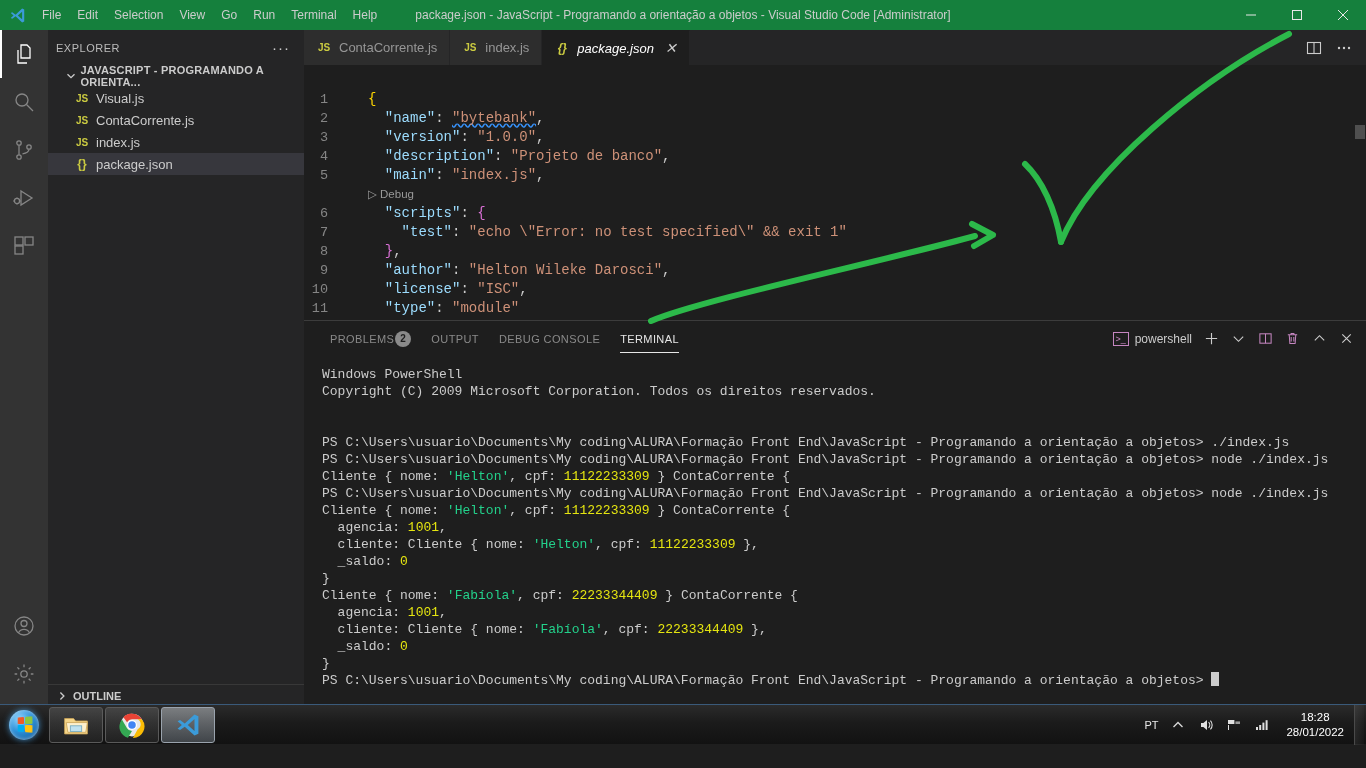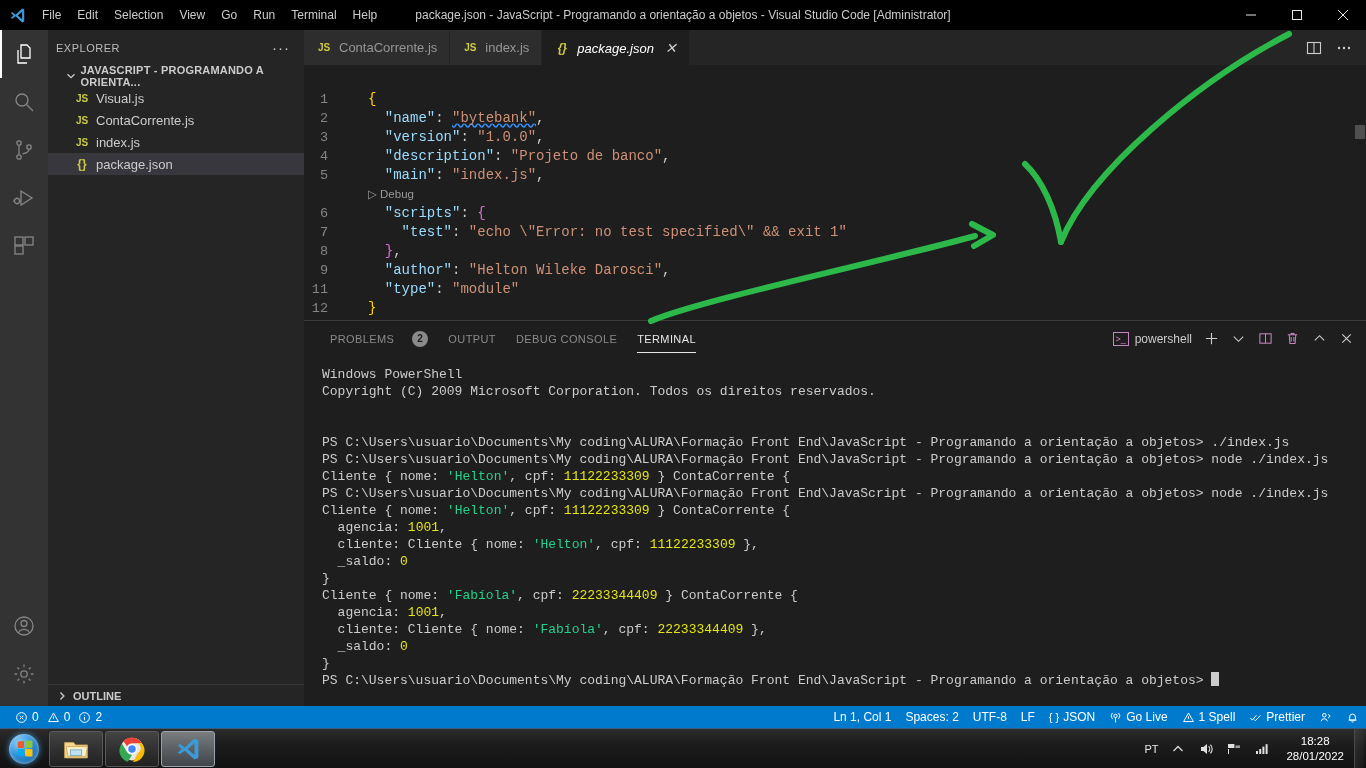--- a/index.html
+++ b/index.html
@@ -8,21 +8,21 @@
     font-family:"Liberation Sans", sans-serif;
     font-size:13px;
     color:#cccccc;
     -webkit-font-smoothing:antialiased;
   }
   .app { position:relative; width:1366px; height:768px; }
 
   
   .titlebar {
     position:absolute; left:0; top:0; width:1366px; height:30px;
-    background:#000000; display:flex; align-items:center;
+    background:#15803d; display:flex; align-items:center;
   }
   .vs-logo { width:34px; height:30px; display:flex; align-items:center; justify-content:center; }
   .vs-logo svg { width:17px; height:17px; }
   .menu { display:flex; align-items:center; height:30px; }
   .menu-item {
     padding:0 8px; height:30px; line-height:30px; font-size:12px; color:#cccccc;
     cursor:default; white-space:nowrap;
   }
   .title-center {
     position:absolute; left:0; right:0; text-align:center; font-size:12px;
@@ -116,21 +116,21 @@
   .codelens { color:#999999; font-size:11.5px; font-family:"Liberation Sans",sans-serif; }
   .squig { text-decoration: underline wavy #3794ff; text-decoration-skip-ink:none; }
 
   .scroll-deco { position:absolute; right:0; top:0; width:14px; height:100%; }
   .scroll-thumb { position:absolute; right:1px; top:38px; width:10px; height:14px; background:#4f4f4f; }
 
   
   .panel { position:absolute; left:304px; top:320px; width:1062px; height:386px; background:#1e1e1e; border-top:1px solid #3c3c3c; }
   .panel-tabs { height:35px; display:flex; align-items:center; padding-left:16px; position:relative; }
   .ptab {
-    height:35px; display:flex; align-items:center; gap:18px; padding:0 10px;
+    height:35px; display:flex; align-items:center; gap:1px; padding:0 10px;
     font-size:11px; letter-spacing:.4px; color:#8a8a8a; cursor:pointer; position:relative;
   }
   .ptab.active { color:#e7e7e7; }
   .ptab.active::after { content:""; position:absolute; left:10px; right:10px; bottom:3px; height:1px; background:#e7e7e7; }
   .badge {
     background:#8a8a8a; color:#1e1e1e; border-radius:9px; min-width:16px; height:16px;
     font-size:10px; display:inline-flex; align-items:center; justify-content:center; padding:0 5px; font-weight:bold;
   }
   .panel-actions { position:absolute; right:8px; top:0; height:35px; display:flex; align-items:center; gap:3px; }
   .pshell-label { display:flex; align-items:center; gap:6px; font-size:12px; color:#cccccc; padding-right:4px; }
@@ -154,21 +154,21 @@
     position:absolute; left:0; top:706px; width:1366px; height:22px; background:#007acc;
     display:flex; align-items:center; color:#ffffff; font-size:12px;
   }
   .sb-left { display:flex; align-items:center; padding-left:8px; gap:0; }
   .sb-right { margin-left:auto; display:flex; align-items:center; }
   .sb-item { display:flex; align-items:center; gap:4px; padding:0 7px; height:22px; cursor:pointer; white-space:nowrap; }
   .sb-item svg { width:13px; height:13px; }
 
   
   .taskbar {
-    position:absolute; left:0; top:728px; width:1366px; height:40px;
+    position:absolute; left:0; top:704px; width:1366px; height:40px;
     background:linear-gradient(to bottom,#2b2b2b 0%,#1b1b1b 45%,#121212 100%);
     display:flex; align-items:center; border-top:1px solid #3a5a7a;
   }
   .start-orb {
     width:48px; height:38px; display:flex; align-items:center; justify-content:center; cursor:pointer;
   }
   .orb {
     width:30px; height:30px; border-radius:50%;
     background:radial-gradient(circle at 35% 30%, #8fd4ff 0%, #2b8fd8 45%, #0a4a85 100%);
     box-shadow:0 0 6px rgba(80,180,255,.7), inset 0 0 4px rgba(255,255,255,.6);
@@ -393,20 +393,24 @@
             <div class="ln">7</div>
             <div class="ct"><span class="punct">    </span><span class="key">"test"</span><span class="punct">: </span><span class="str">"echo \"Error: no test specified\" &amp;&amp; exit 1"</span></div>
           </div>
           <div class="cl">
             <div class="ln">8</div>
             <div class="ct"><span class="punct">  </span><span class="brace2">}</span><span class="punct">,</span></div>
           </div>
           <div class="cl">
             <div class="ln">9</div>
             <div class="ct"><span class="punct">  </span><span class="key">"author"</span><span class="punct">: </span><span class="str">"Helton Wileke Darosci"</span><span class="punct">,</span></div>
+          </div>
+          <div class="cl">
+            <div class="ln">10</div>
+            <div class="ct"><span class="punct">  </span><span class="key">"license"</span><span class="punct">: </span><span class="str">"ISC"</span><span class="punct">,</span></div>
           </div>
           <div class="cl">
             <div class="ln">11</div>
             <div class="ct"><span class="punct">  </span><span class="key">"type"</span><span class="punct">: </span><span class="str">"module"</span></div>
           </div>
           <div class="cl">
             <div class="ln">12</div>
             <div class="ct"><span class="brace">}</span></div>
           </div>
         </div>

